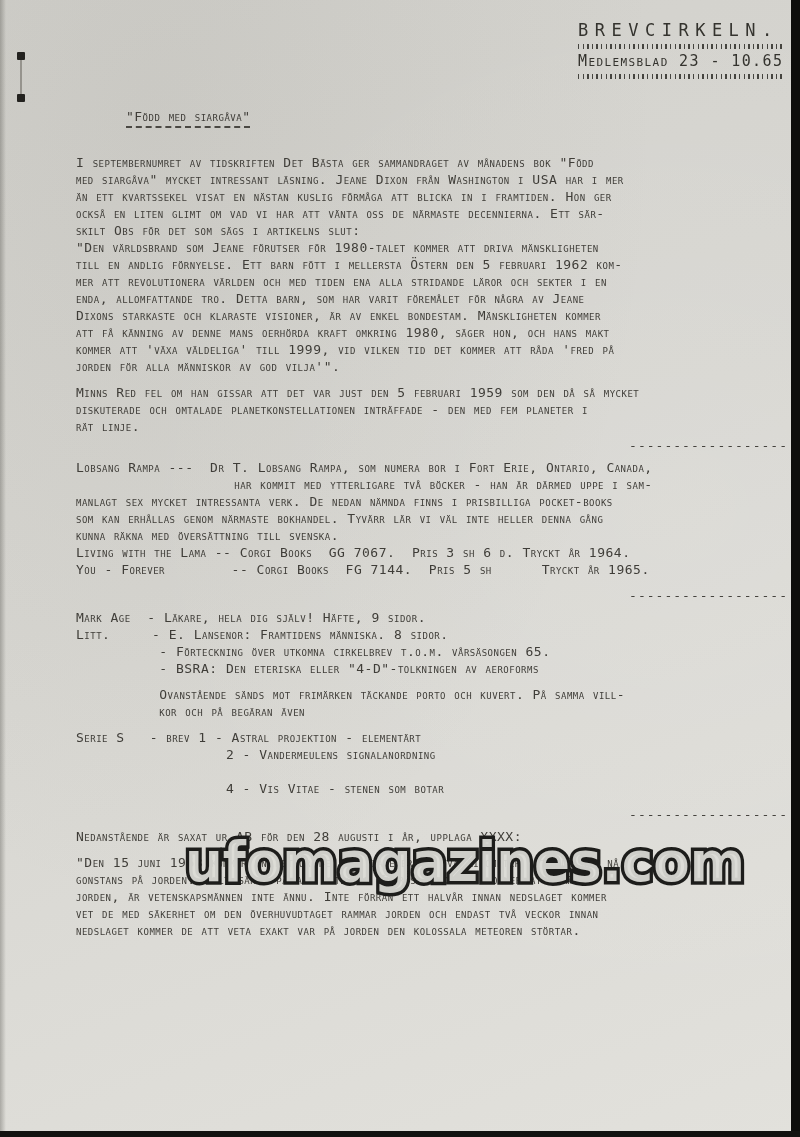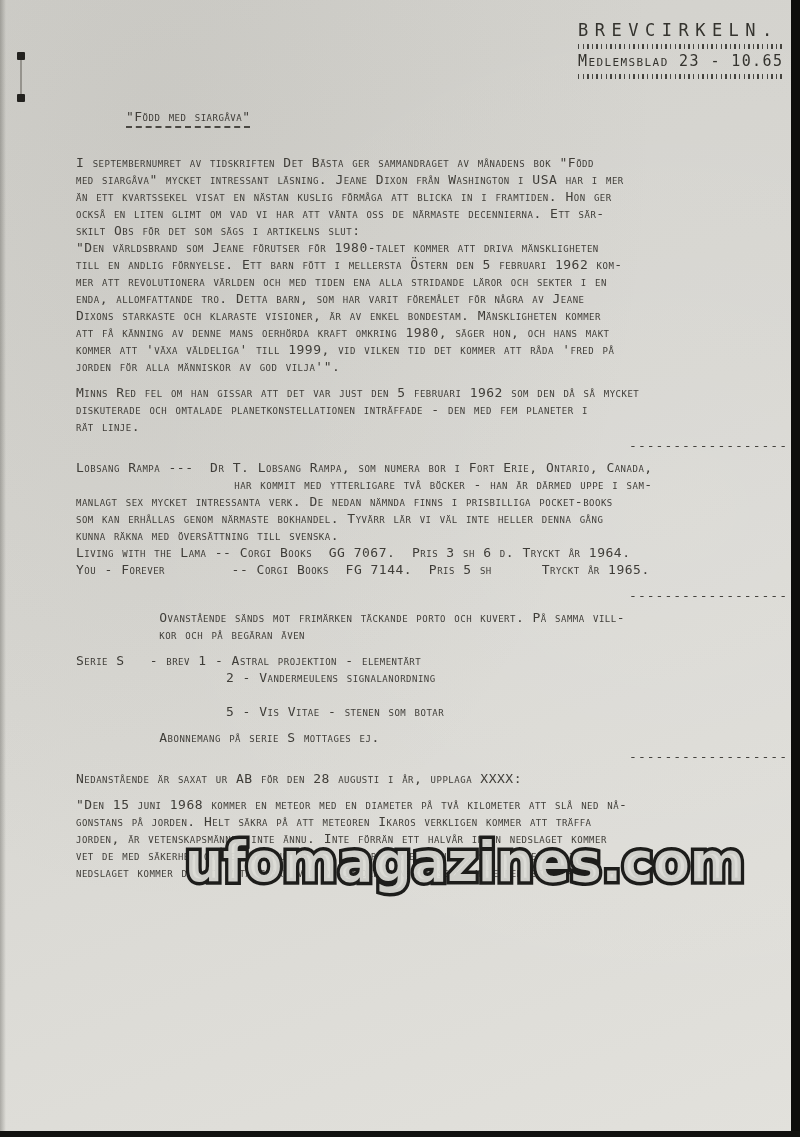--- a/index.html
+++ b/index.html
@@ -80,48 +80,51 @@
 skilt Obs för det som sägs i artikelns slut:
 "Den världsbrand som Jeane förutser för 1980-talet kommer att driva mänskligheten
 till en andlig förnyelse. Ett barn fött i mellersta Östern den 5 februari 1962 kom-
 mer att revolutionera världen och med tiden ena alla stridande läror och sekter i en
 enda, allomfattande tro. Detta barn, som har varit föremålet för några av Jeane
 Dixons starkaste och klaraste visioner, är av enkel bondestam. Mänskligheten kommer
 att få känning av denne mans oerhörda kraft omkring 1980, säger hon, och hans makt
 kommer att 'växa väldeliga' till 1999, vid vilken tid det kommer att råda 'fred på
 jorden för alla människor av god vilja'".</div>
 
-    <div class="block tight">Minns Red fel om han gissar att det var just den 5 februari 1962 som den då så mycket
+    <div class="block tight">Minns Red fel om han gissar att det var just den 5 februari 1959 som den då så mycket
 diskuterade och omtalade planetkonstellationen inträffade - den med fem planeter i
 rät linje.</div>
 
     <div class="sep">------------------</div>
 
     <div class="block">Lobsang Rampa ---  Dr T. Lobsang Rampa, som numera bor i Fort Erie, Ontario, Canada,
                    har kommit med ytterligare två böcker - han är därmed uppe i sam-
 manlagt sex mycket intressanta verk. De nedan nämnda finns i prisbilliga pocket-books
 som kan erhållas genom närmaste bokhandel. Tyvärr lär vi väl inte heller denna gång
 kunna räkna med översättning till svenska.
 Living with the Lama -- Corgi Books  GG 7067.  Pris 3 sh 6 d. Tryckt år 1964.
 You - Forever        -- Corgi Books  FG 7144.  Pris 5 sh      Tryckt år 1965.</div>
 
 
     <div class="sep">------------------</div>
 
 
+    <div class="block">Mark Age  - Läkare, hela dig själv! Häfte, 9 sidor.
+Litt.     - E. Lansenor: Framtidens människa. 8 sidor.
+          - Förteckning över utkomna cirkelbrev t.o.m. vårsäsongen 65.
+          - BSRA: Den eteriska eller "4-D"-tolkningen av aeroforms</div>
 
     <div class="block">          Ovanstående sänds mot frimärken täckande porto och kuvert. På samma vill-
           kor och på begäran även</div>
 
     <div class="block">Serie S   - brev 1 - Astral projektion - elementärt
                   2 - Vandermeulens signalanordning
 
-                  5 - Vis Vitae - stenen som botar</div>
+                  4 - Vis Vitae - stenen som botar</div>
 
-    <div class="block tight">          Abonnemang på serie S mottages ej.</div>
 
     <div class="sep">------------------</div>
 
 
     <div class="block">Nedanstående är saxat ur AB för den 28 augusti i år, upplaga XXXX:</div>
 
     <div class="block">"Den 15 juni 1968 kommer en meteor med en diameter på två kilometer att slå ned nå-
 gonstans på jorden. Helt säkra på att meteoren Ikaros verkligen kommer att träffa
 jorden, är vetenskapsmännen inte ännu. Inte förrän ett halvår innan nedslaget kommer
 vet de med säkerhet om den överhuvudtaget rammar jorden och endast två veckor innan

